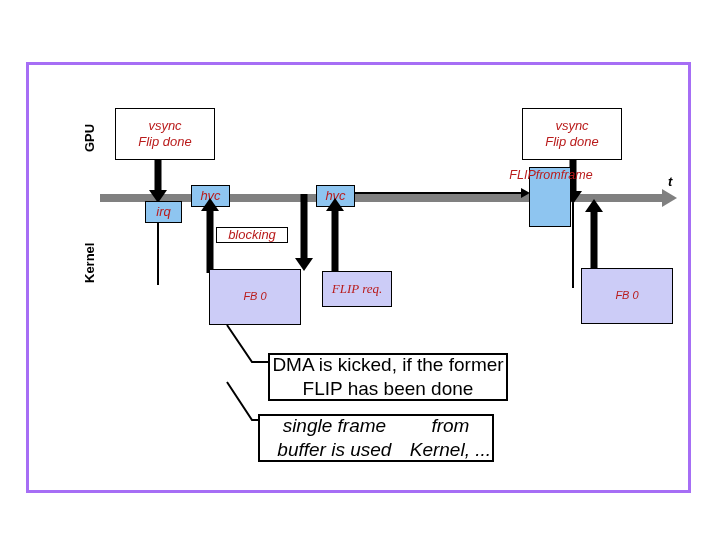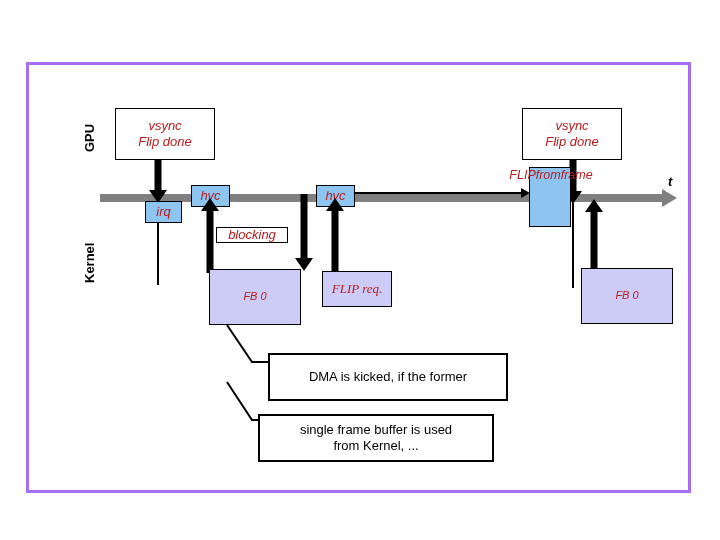--- a/index.html
+++ b/index.html
@@ -66,21 +66,21 @@
   }
   .callout {
     position: absolute;
     box-sizing: border-box;
     border: 2px solid #000;
     background: #ffffff;
     display: flex;
     align-items: center;
     justify-content: center;
     text-align: center;
-    font-size: 13px;
+    font-size: 19px;
     font-style: normal;
     color: #000;
     line-height: 1.25;
   }
   .timeline {
     position: absolute;
     background: #808080;
     height: 8px;
   }
   .tl-head {
@@ -235,20 +235,21 @@
 
   <div class="box lav fb-label" style="left:581px; top:268px; width:92px; height:56px;">FB 0</div>
 
   <svg class="leader" style="left:222px; top:320px; width:60px; height:110px;" viewBox="0 0 60 110">
     <polyline points="5,5 30,42 46,42" fill="none" stroke="#000" stroke-width="2"></polyline>
     <polyline points="5,62 30,100 46,100" fill="none" stroke="#000" stroke-width="2"></polyline>
   </svg>
 
   <div class="callout" style="left:268px; top:353px; width:240px; height:48px; flex-direction:column;">
     <span>DMA is kicked, if the former</span>
-  </div>
-
-  <div class="callout" style="left:258px; top:414px; width:236px; height:48px; flex-direction:column;">
+    <span>FLIP has been done</span>
+  </div>
+
+  <div class="callout" style="left:258px; top:414px; width:236px; height:48px; flex-direction:row;font-style:italic;">
     <span>single frame buffer is used</span>
     <span>from Kernel, ...</span>
   </div>
 
 </div>
 
 </body></html>

